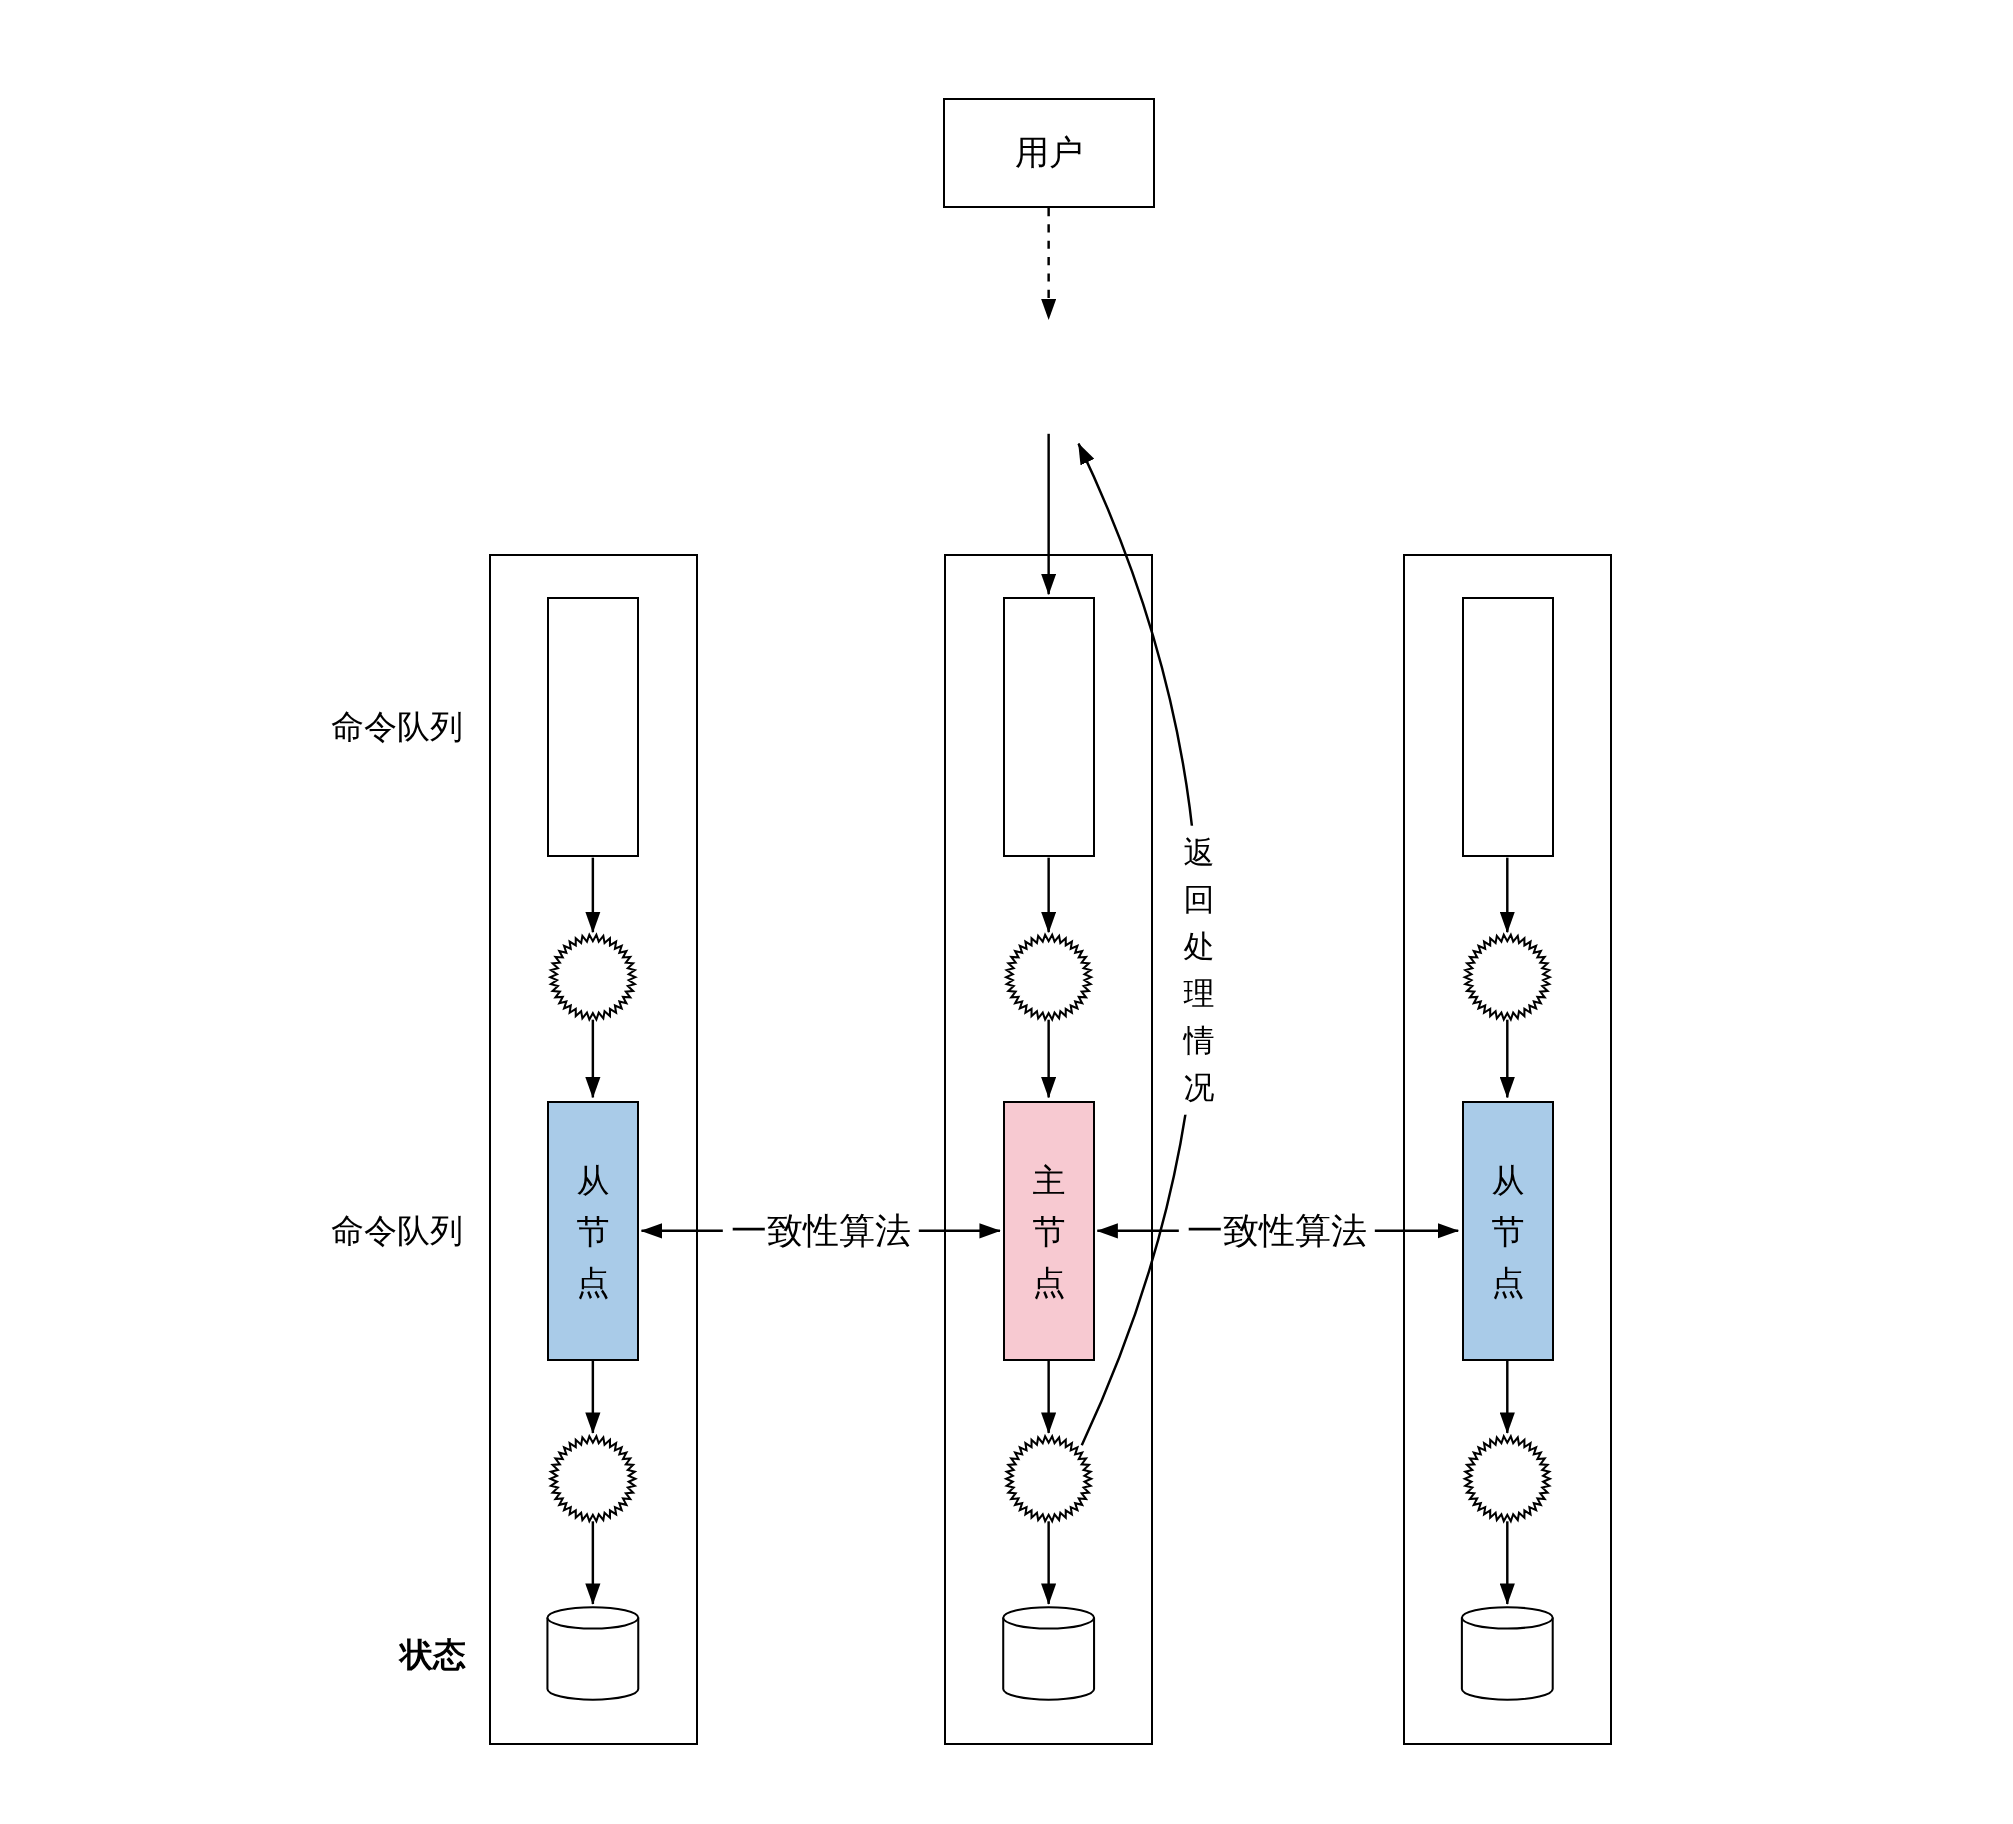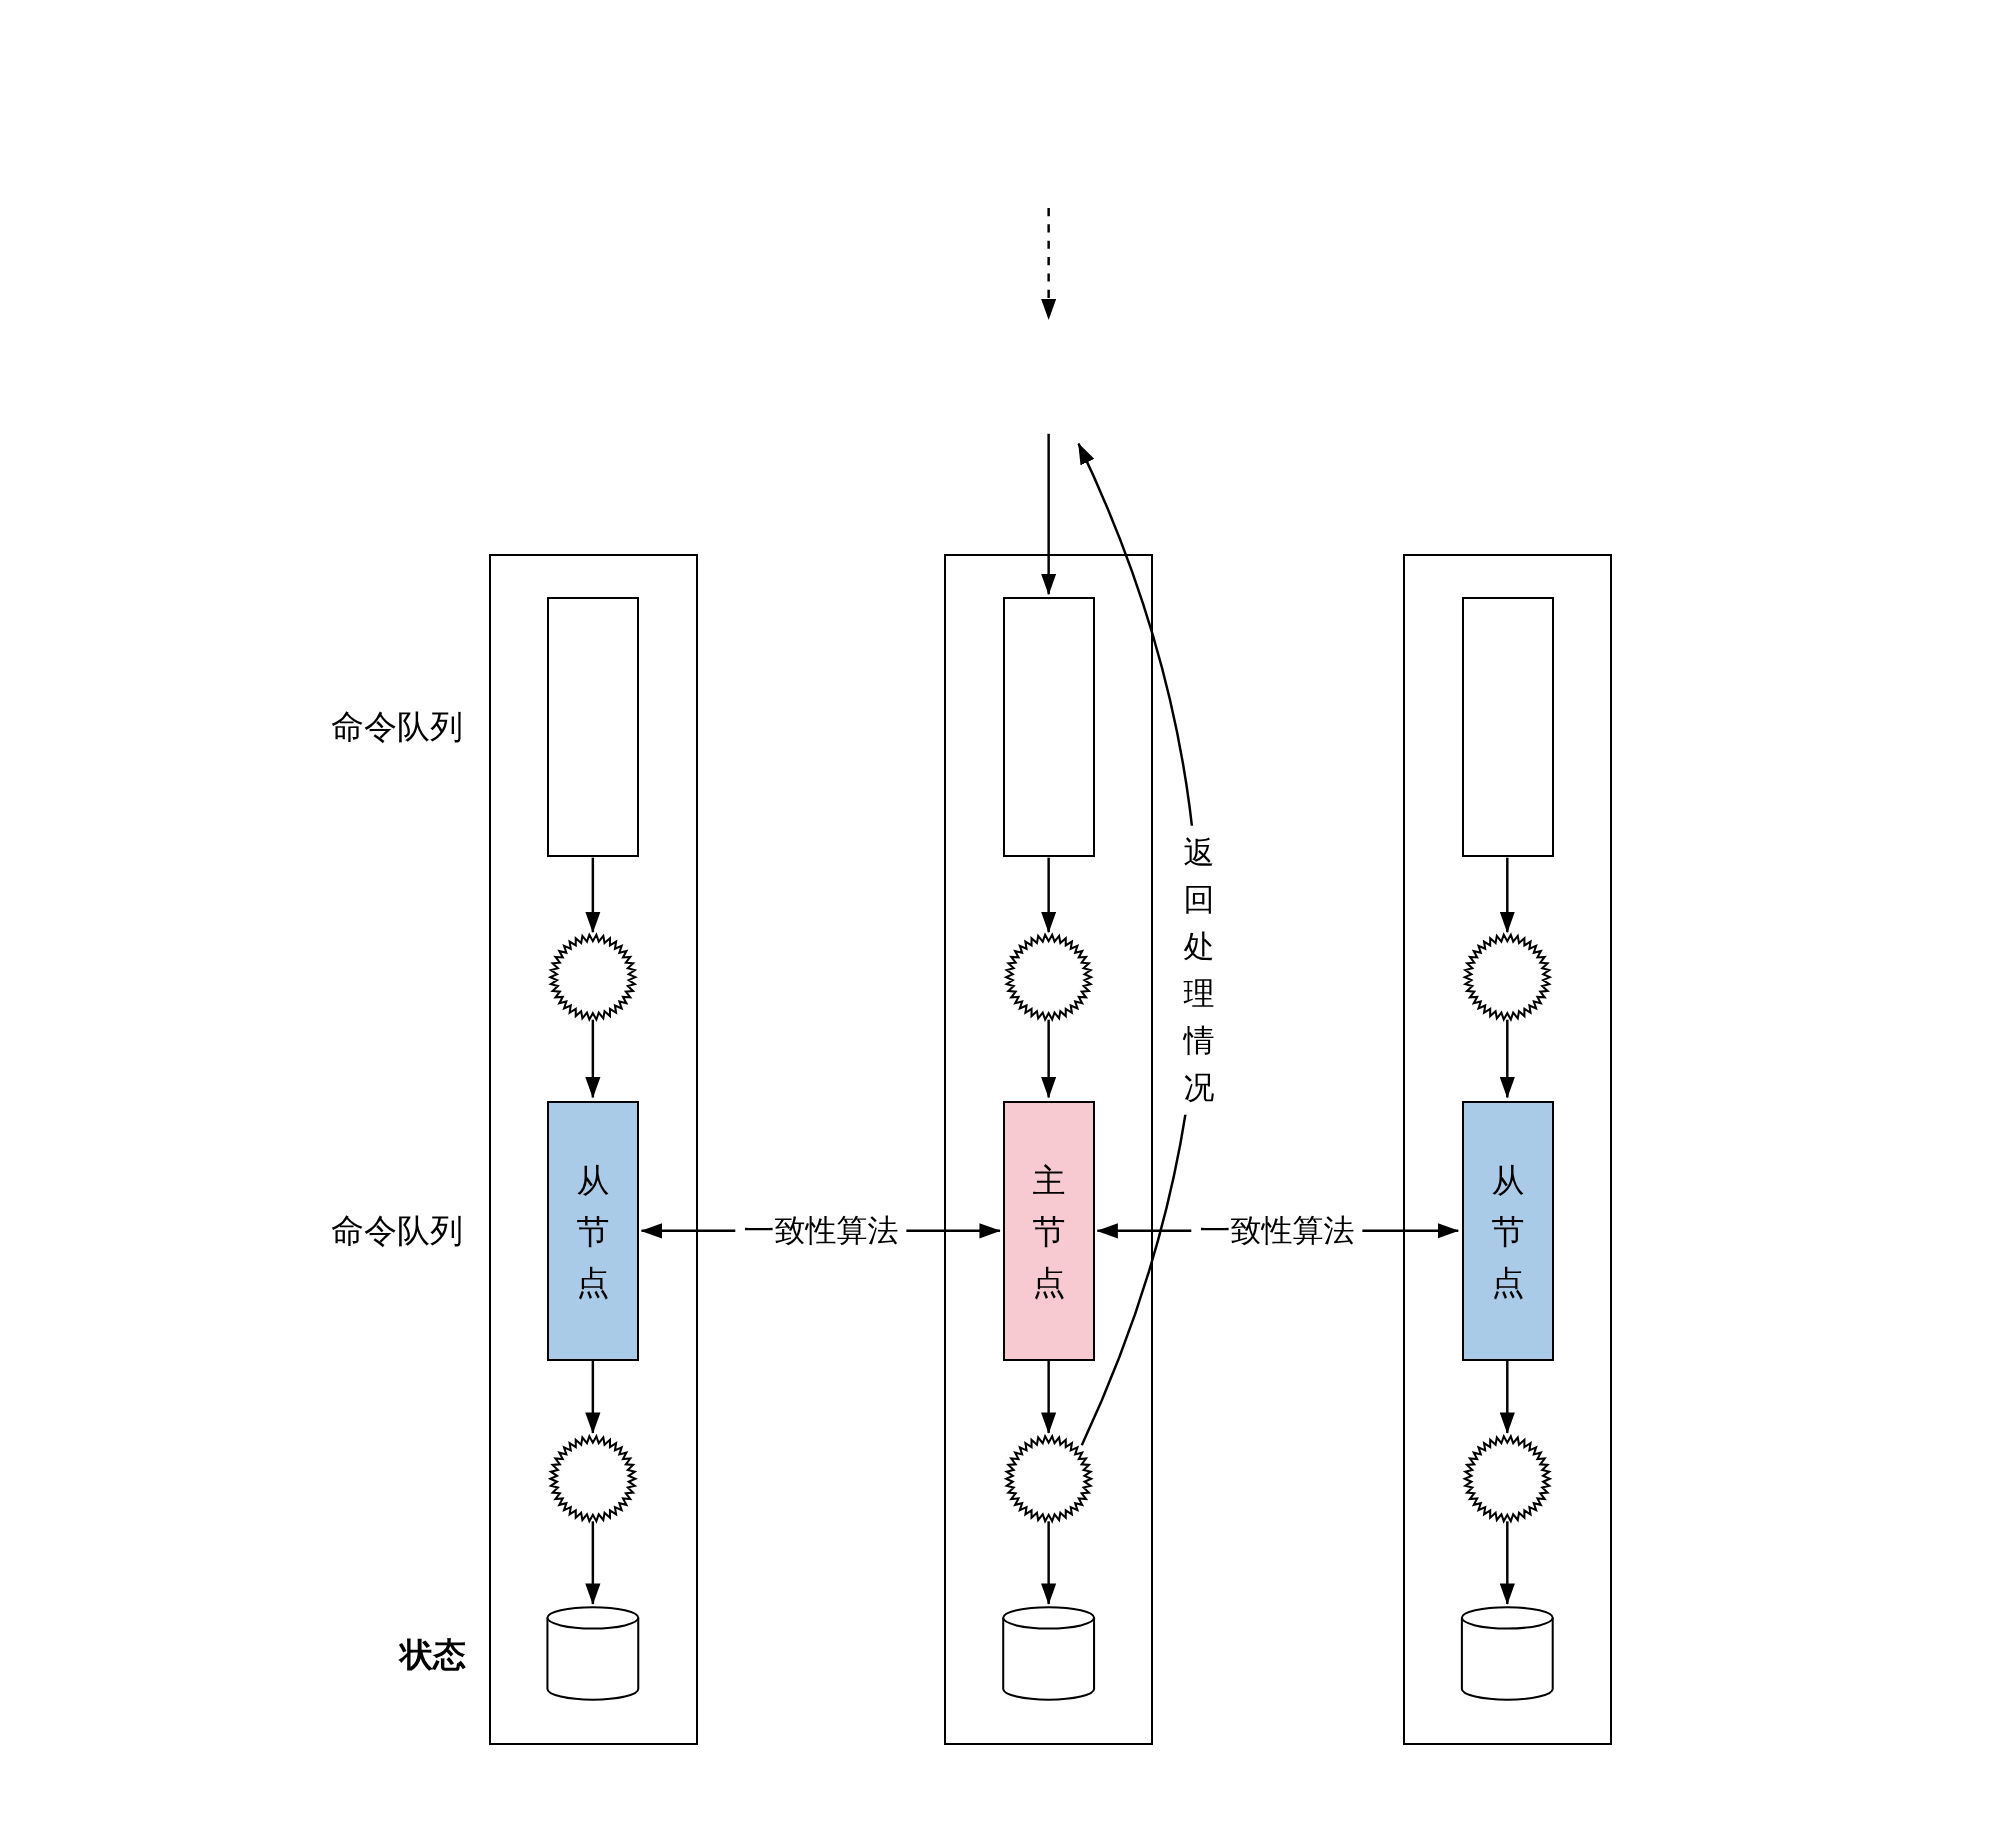--- a/index.html
+++ b/index.html
@@ -32,21 +32,21 @@
   }
   .nb-left    { left: 547px; }
   .nb-center  { left: 1003px; }
   .nb-right   { left: 1462px; }
   .row-label {
     position: absolute; transform: translate(-50%, -50%);
     font-size: 33px; white-space: nowrap;
   }
   .inline-label {
     position: absolute; transform: translate(-50%, -50%);
-    font-size: 31px; white-space: nowrap;
+    font-size: 36px; white-space: nowrap;
     background: #fff; padding: 0 8.2px;
   }
   .v-label {
     position: absolute; transform: translate(-50%, -50%);
     font-size: 31px; line-height: 47px;
     white-space: pre-line; text-align: center;
     background: #fff; padding: 3.3px 6.5px;
   }
   svg { display: block; }
 </style>
@@ -90,20 +90,23 @@
     <line x1="1842" y1="1663" x2="1842" y2="1751" stroke="#000" stroke-width="3" marker-end="url(#ah)"></line>
     <polygon fill="#fff" stroke="#000" stroke-width="2.5" points="1894.0,1807.0 1885.8,1810.6 1893.3,1815.6 1884.7,1817.8 1891.2,1823.9 1882.3,1824.7 1887.7,1831.7 1878.8,1831.1 1883.0,1838.9 1874.4,1836.8 1877.2,1845.3 1869.0,1841.7 1870.4,1850.5 1862.9,1845.7 1862.9,1854.6 1856.3,1848.6 1854.8,1857.4 1849.2,1850.4 1846.3,1858.8 1842.0,1851.0 1837.7,1858.8 1834.8,1850.4 1829.2,1857.4 1827.7,1848.6 1821.1,1854.6 1821.1,1845.7 1813.6,1850.5 1815.0,1841.7 1806.8,1845.3 1809.6,1836.8 1801.0,1838.9 1805.2,1831.1 1796.3,1831.7 1801.7,1824.7 1792.8,1823.9 1799.3,1817.8 1790.7,1815.6 1798.2,1810.6 1790.0,1807.0 1798.2,1803.4 1790.7,1798.4 1799.3,1796.2 1792.8,1790.1 1801.7,1789.3 1796.3,1782.3 1805.2,1782.9 1801.0,1775.1 1809.6,1777.2 1806.8,1768.7 1815.0,1772.3 1813.6,1763.5 1821.1,1768.3 1821.1,1759.4 1827.7,1765.4 1829.2,1756.6 1834.8,1763.6 1837.7,1755.2 1842.0,1763.0 1846.3,1755.2 1849.2,1763.6 1854.8,1756.6 1856.3,1765.4 1862.9,1759.4 1862.9,1768.3 1870.4,1763.5 1869.0,1772.3 1877.2,1768.7 1874.4,1777.2 1883.0,1775.1 1878.8,1782.9 1887.7,1782.3 1882.3,1789.3 1891.2,1790.1 1884.7,1796.2 1893.3,1798.4 1885.8,1803.4"></polygon>
     <line x1="1842" y1="1859" x2="1842" y2="1960" stroke="#000" stroke-width="3" marker-end="url(#ah)"></line>
     <path d="M 1786.5,1977 L 1786.5,2064 A 55.5,13 0 0 0 1897.5,2064 L 1897.5,1977" fill="#fff" stroke="#000" stroke-width="2.5"></path>
     <ellipse cx="1842" cy="1977" rx="55.5" ry="13" fill="#fff" stroke="#000" stroke-width="2.5"></ellipse>
 
     <line x1="784" y1="1504" x2="1222" y2="1504" stroke="#000" stroke-width="3" marker-start="url(#ah)" marker-end="url(#ah)"></line>
     <line x1="1341" y1="1504" x2="1782" y2="1504" stroke="#000" stroke-width="3" marker-start="url(#ah)" marker-end="url(#ah)"></line>
   </svg>
 
+  <div class="box user-box">
+    <span>用户</span>
+  </div>
 
 
   <div class="column col-left"></div>
   <div class="column col-center"></div>
   <div class="column col-right"></div>
 
   <div class="queue-rect qr-left"></div>
   <div class="queue-rect qr-center"></div>
   <div class="queue-rect qr-right"></div>
 

